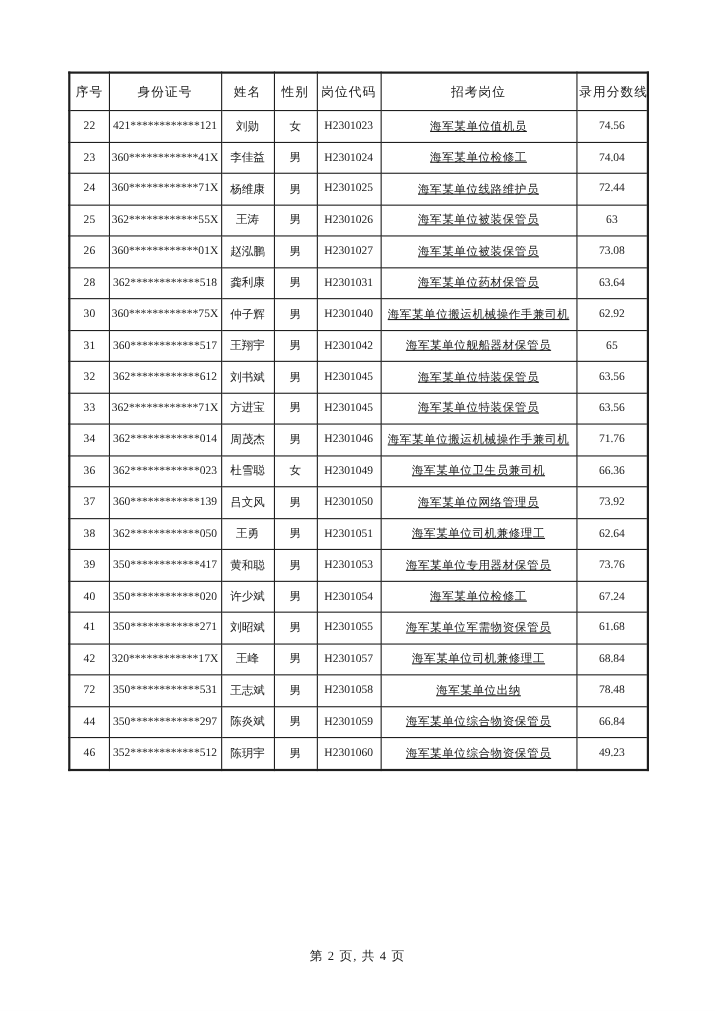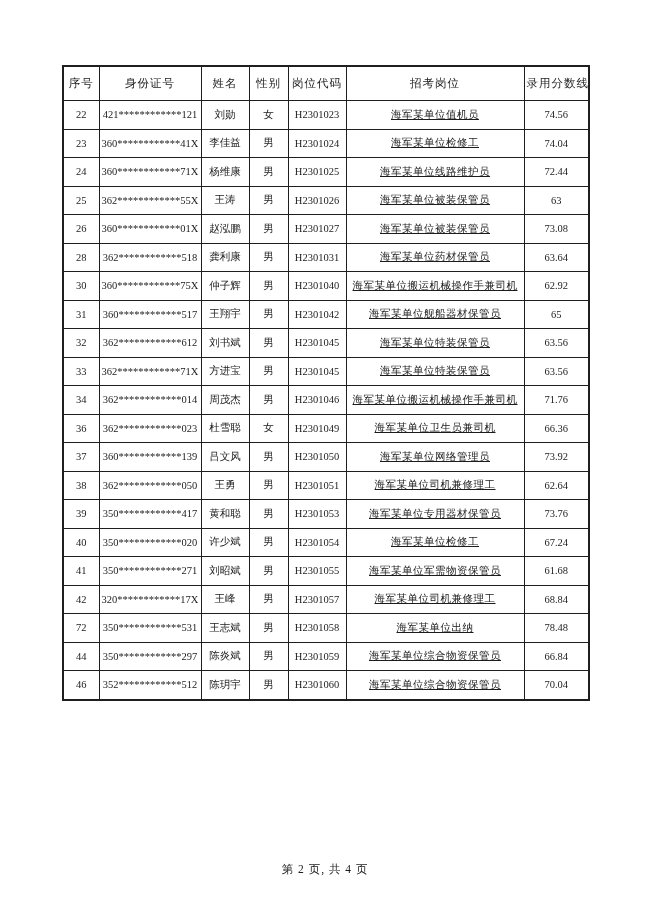--- a/index.html
+++ b/index.html
@@ -266,20 +266,20 @@
           <td class="c-post">海军某单位综合物资保管员</td>
           <td>66.84</td>
         </tr>
         <tr>
           <td>46</td>
           <td class="c-id">352************512</td>
           <td>陈玥宇</td>
           <td>男</td>
           <td class="c-code">H2301060</td>
           <td class="c-post">海军某单位综合物资保管员</td>
-          <td>70.04</td>
+          <td>49.23</td>
         </tr>
       </tbody>
   </table>
 
   <div class="footer">第 2 页, 共 4 页</div>
 
 </div>
 
 </body></html>

